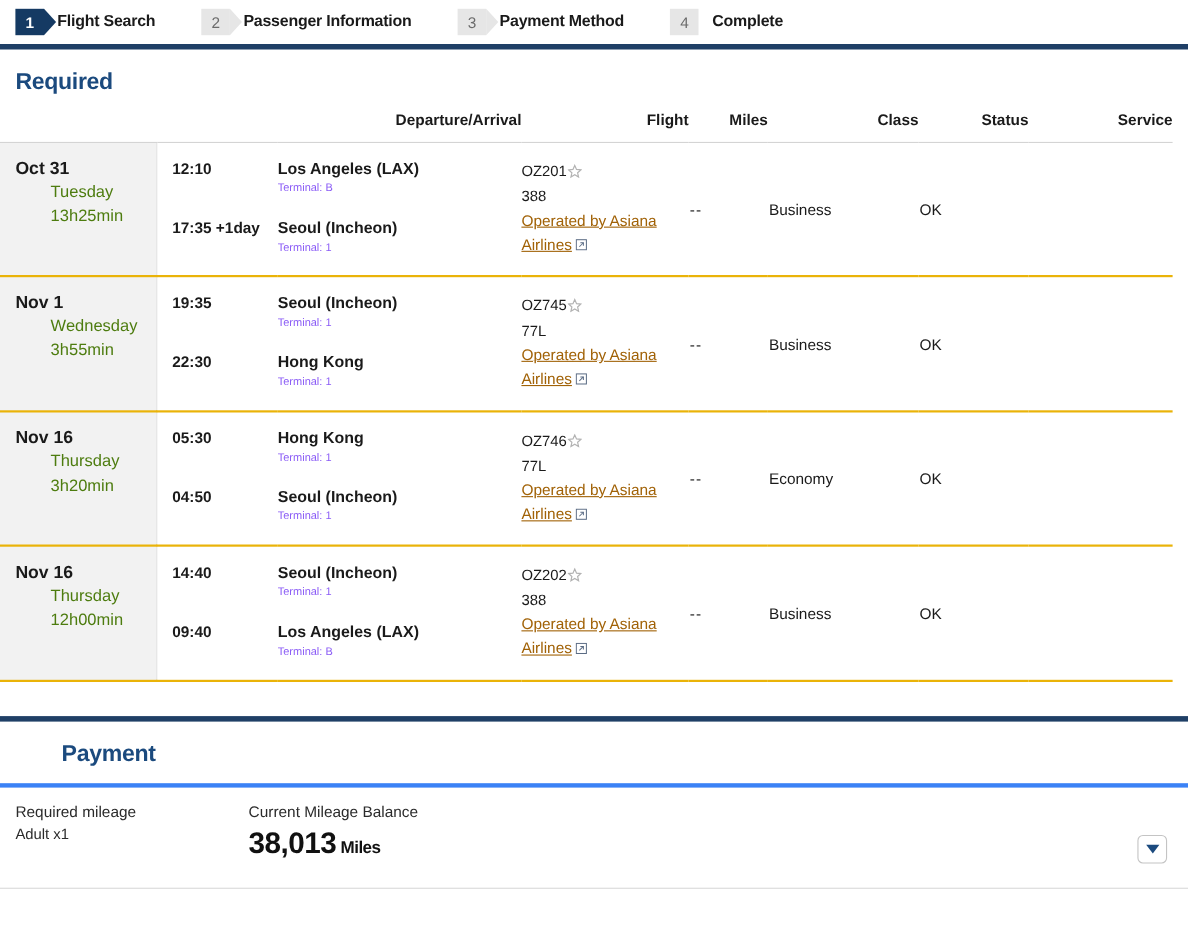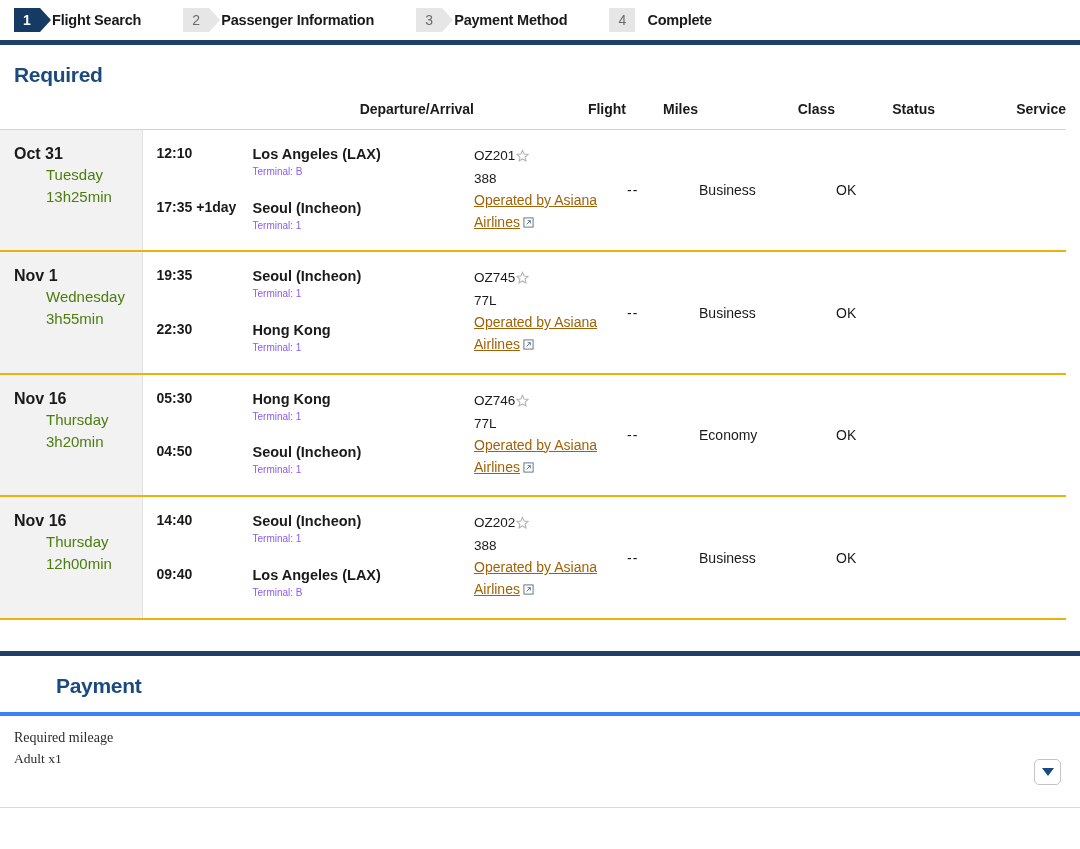--- a/index.html
+++ b/index.html
@@ -208,21 +208,21 @@
   }
   .pay-body {
     display: flex;
     align-items: flex-start;
     padding: 14px 14px 0 14px;
     border-bottom: 1px solid #d9d9d9;
     padding-bottom: 18px;
     position: relative;
     height: 92px;
   }
-  .pay-col { flex: 0 0 auto; font-family: Liberation Serif, serif; }
+  .pay-col { flex: 0 0 auto; }
   .pay-col.c1 { width: 212px; }
   .pay-col.c2 { width: 217px; }
   .pay-col.c3 { width: 400px; }
   .pay-label {
     font-size: 14px;
     color: #2b2b2b;
     margin-bottom: 5px;
   }
   .pay-value {
     font-size: 27px;
@@ -457,16 +457,20 @@
 
 <div class="pay-head">
   <div class="section-title">Payment</div>
 </div>
 
 <div class="pay-body">
   <div class="pay-col c1">
     <div class="pay-label">Required mileage</div>
     <div class="pay-note">Adult x1</div>
   </div>
+  <div class="pay-col c3">
+    <div class="pay-label">Current Mileage Balance</div>
+    <div class="pay-value"><span>38,013</span><span class="pay-unit">Miles</span></div>
+  </div>
   <div class="pay-toggle">
     <span class="tri-down"></span>
   </div>
 </div>
 
 </body></html>

